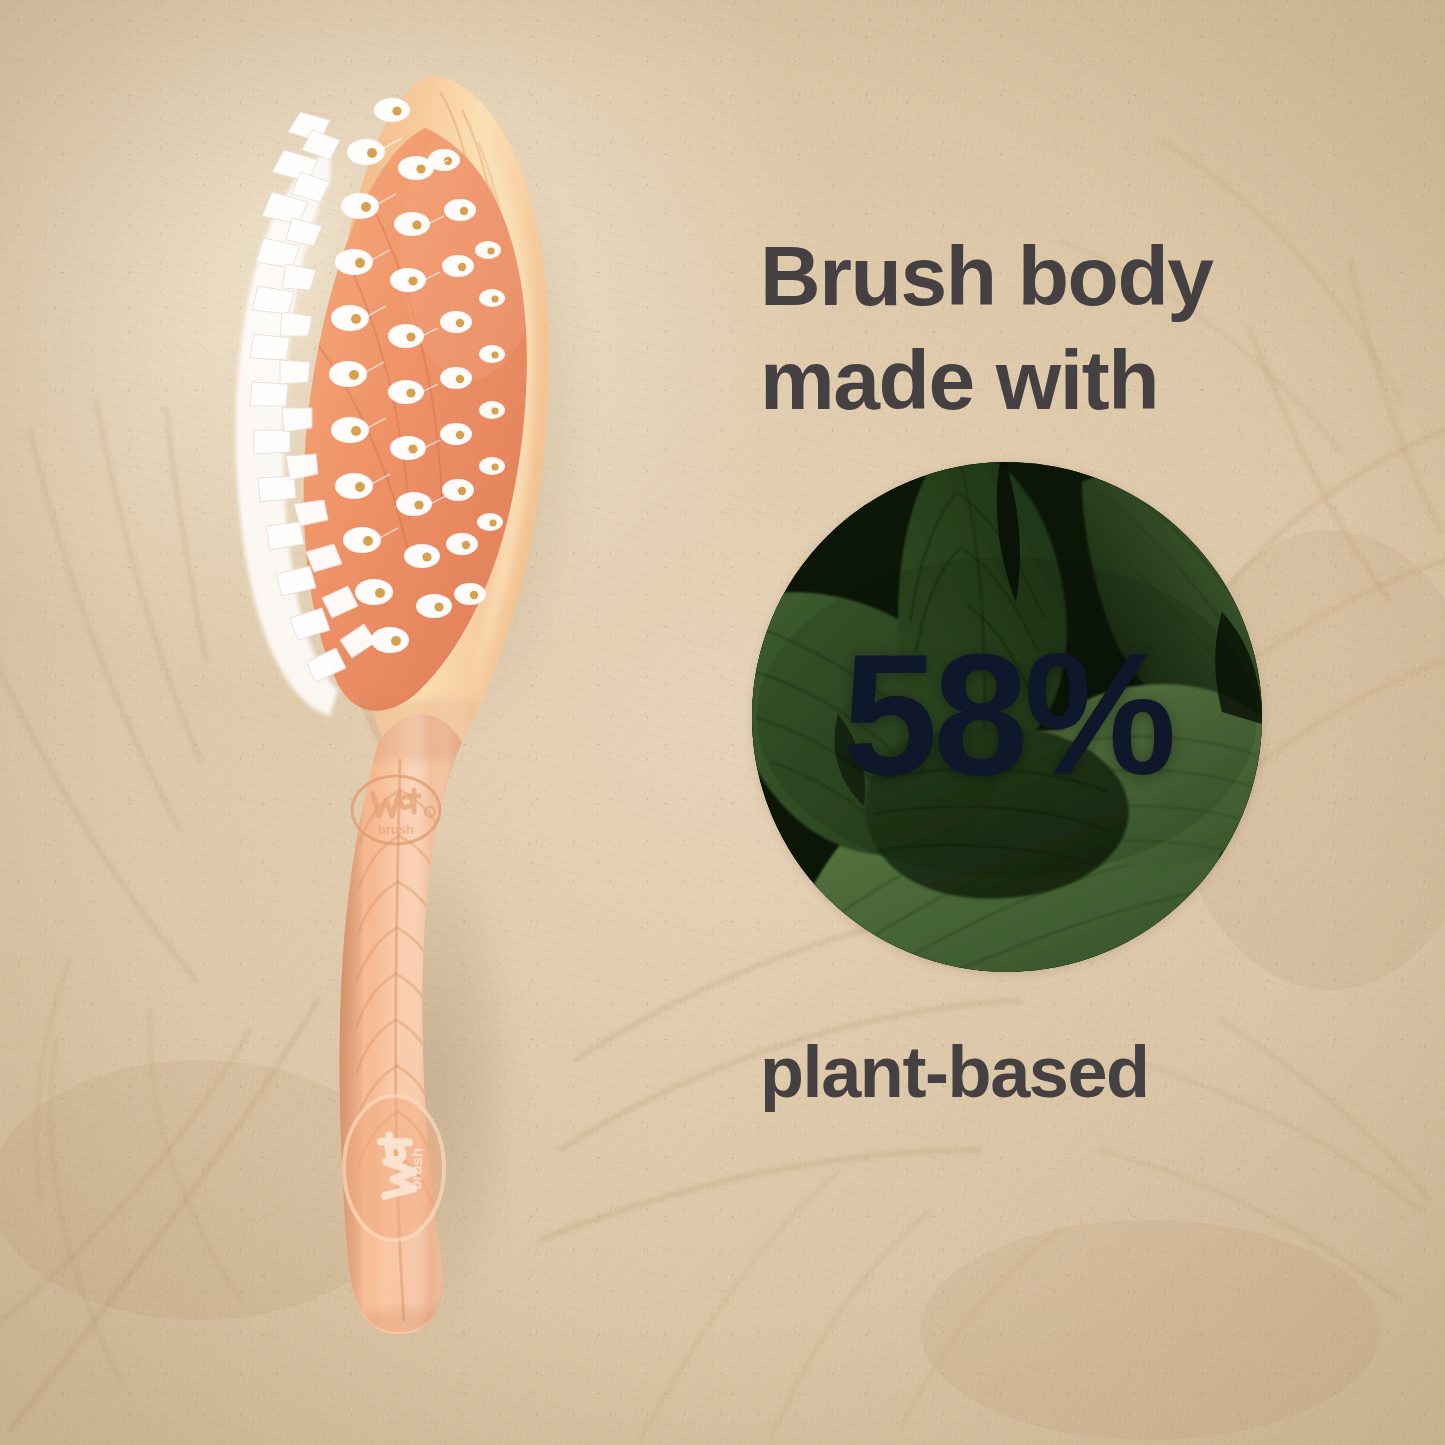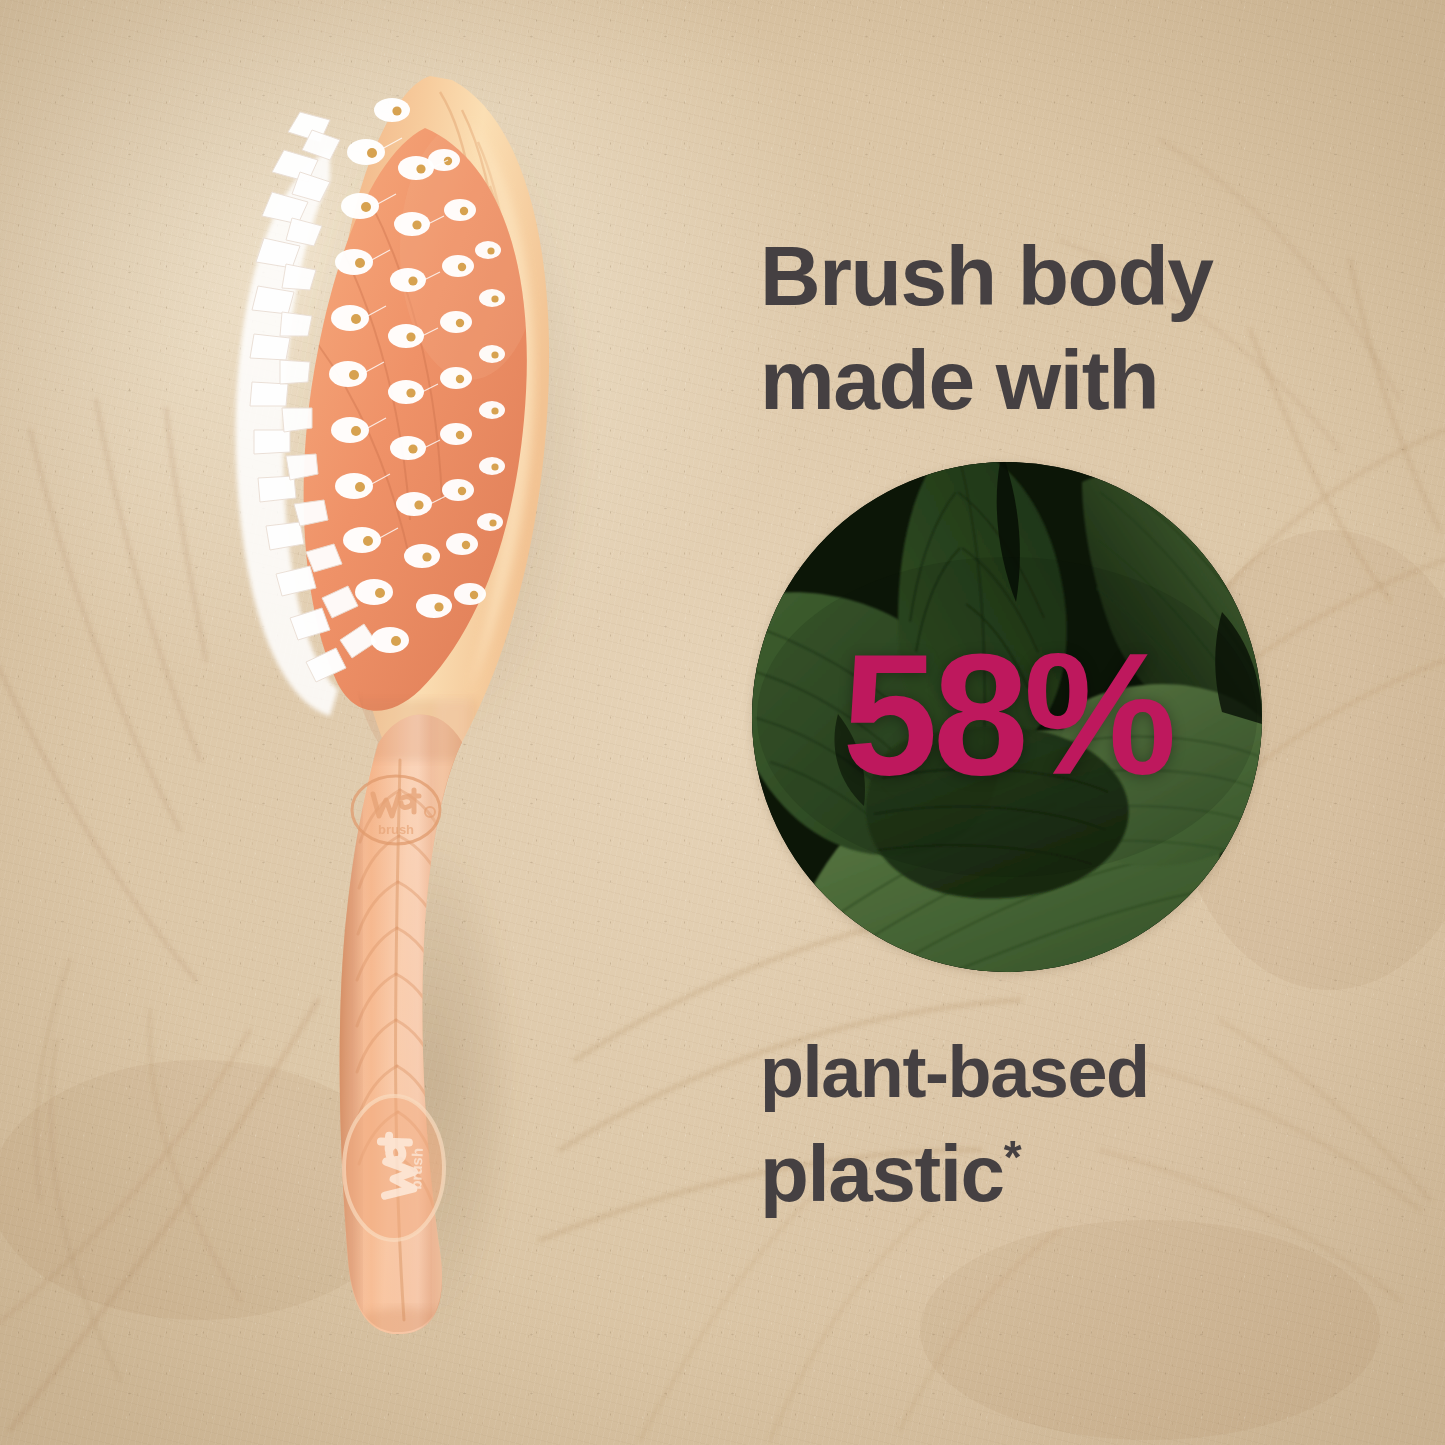--- a/index.html
+++ b/index.html
@@ -68,21 +68,21 @@
     position:absolute;left:752px;top:462px;width:510px;height:510px;
     border-radius:50%;overflow:hidden;
     box-shadow:0 2px 10px rgba(90,68,40,.18);
   }
   #badge .photo{position:absolute;inset:0;background:#0a1208;}
   #badge svg{position:absolute;inset:0;width:100%;height:100%;display:block;}
   #pct{
     position:absolute;left:0;right:0;top:50%;
     transform:translateY(-52%);
     text-align:center;
-    color:#be185d;
+    color:#0f172a;
     font-weight:700;
     font-size:172px;
     letter-spacing:-5px;
     line-height:1;
     text-shadow:0 2px 14px rgba(0,0,0,.33);
   }
 </style>
 </head>
 <body>
 
@@ -640,15 +640,14 @@
         <path d="M86,252 C 108,280 116,312 112,344 C 88,322 76,288 86,252 Z" fill="#070e05" opacity=".6"></path>
 
         <rect width="510" height="510" fill="#0d1a09" opacity=".14"></rect>
         <ellipse cx="255" cy="255" rx="250" ry="160" fill="#0a1407" opacity=".12"></ellipse>
       </svg>
     </div>
     <div id="pct">58%</div>
   </div>
 
   <div class="txt" id="bl1">plant-based</div>
-  <div class="txt" id="bl2"><span>plastic</span><span class="ast">*</span></div>
 
 </div>
 
 </body></html>

